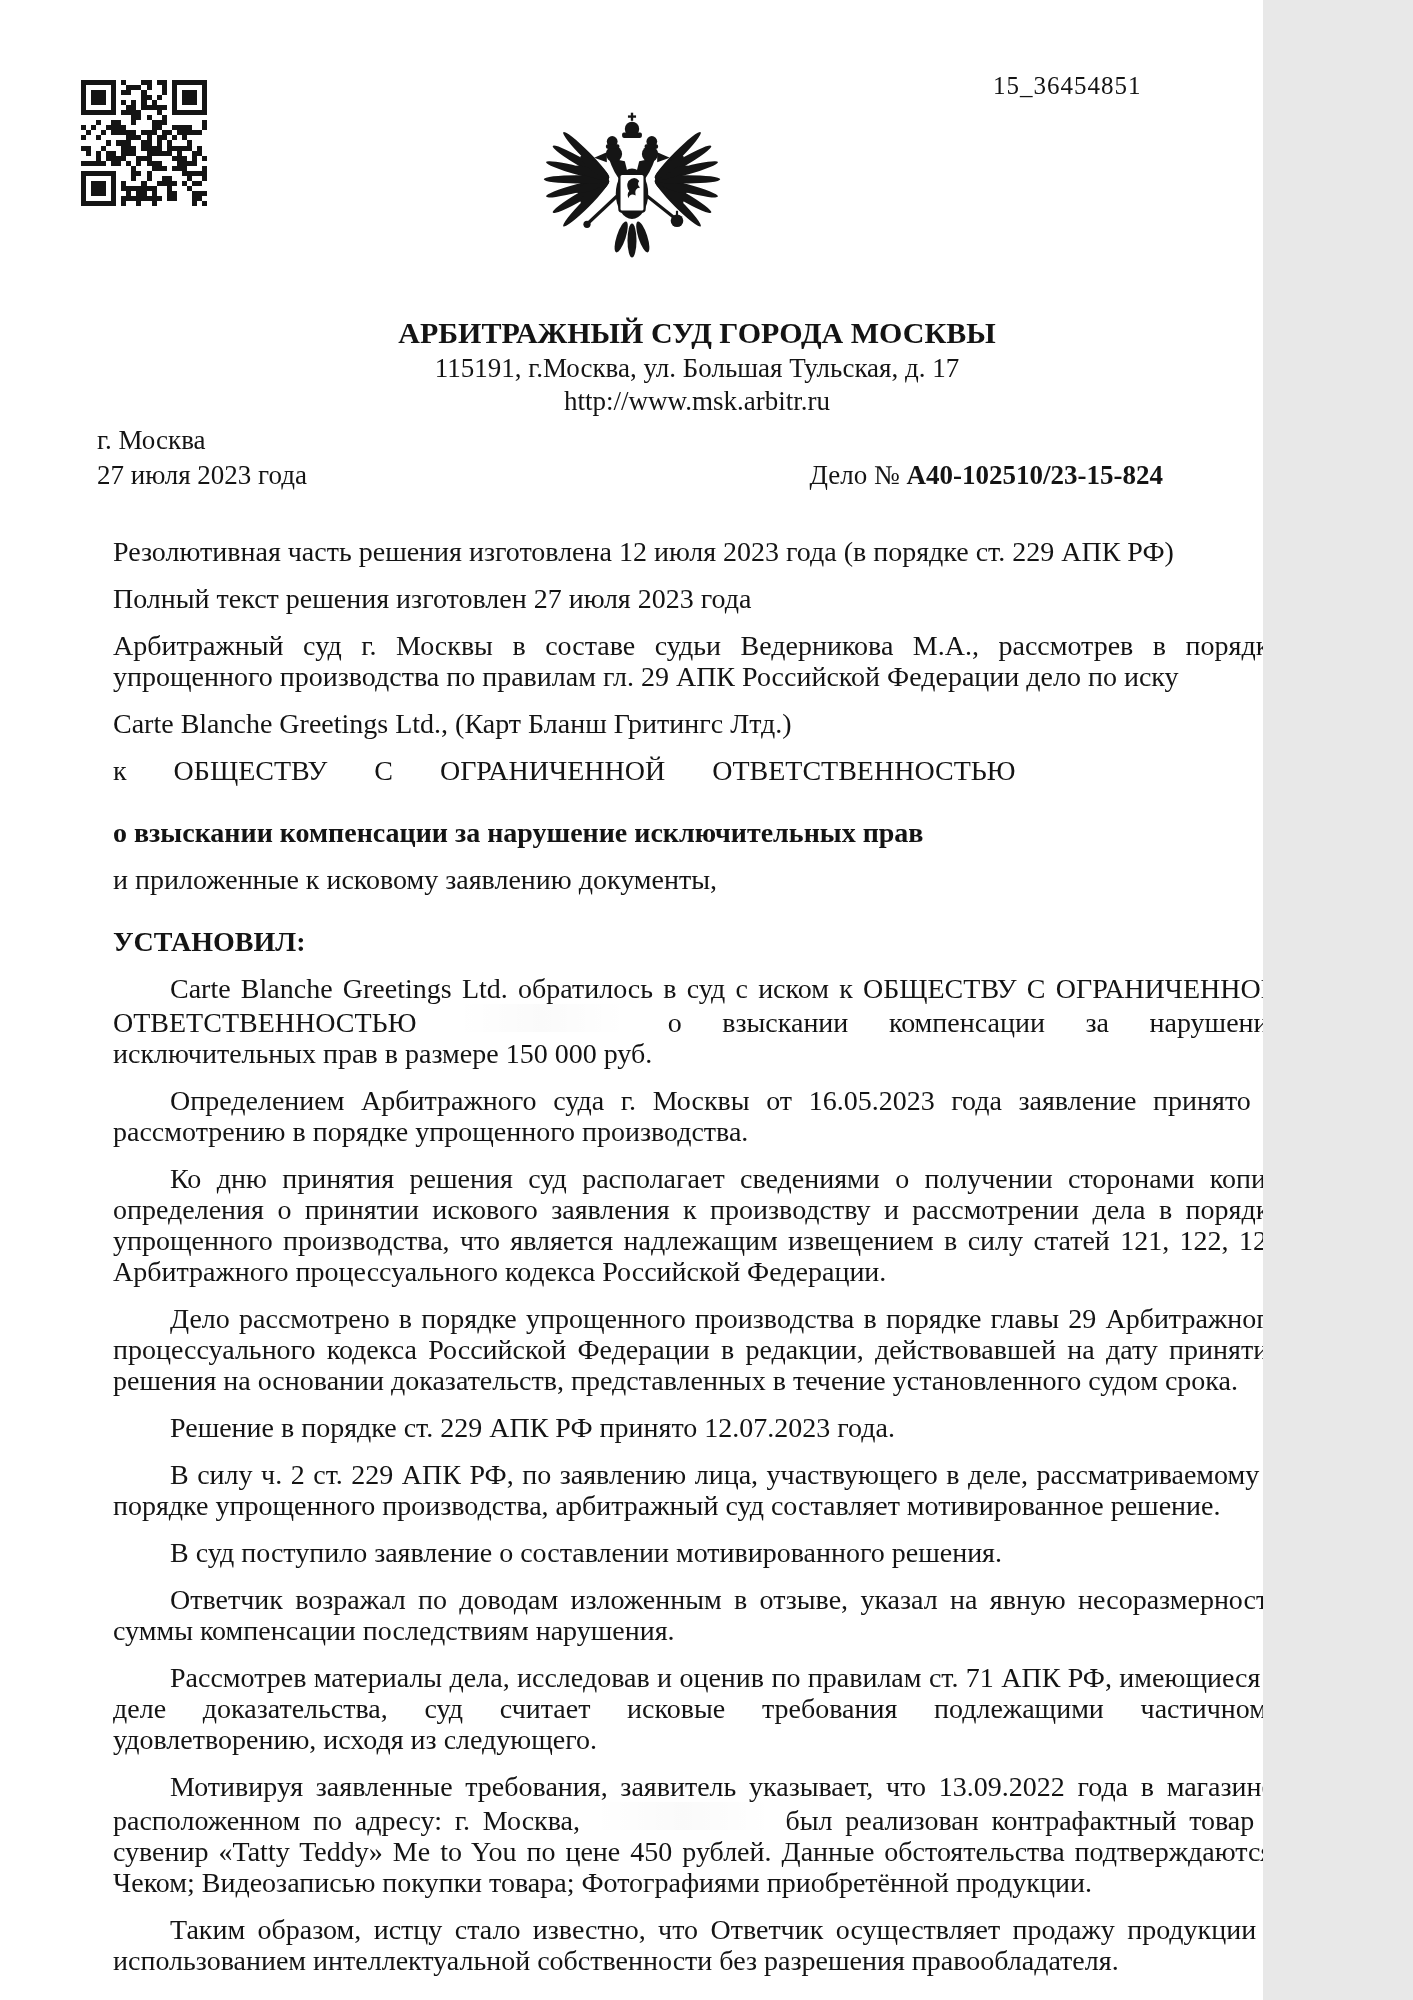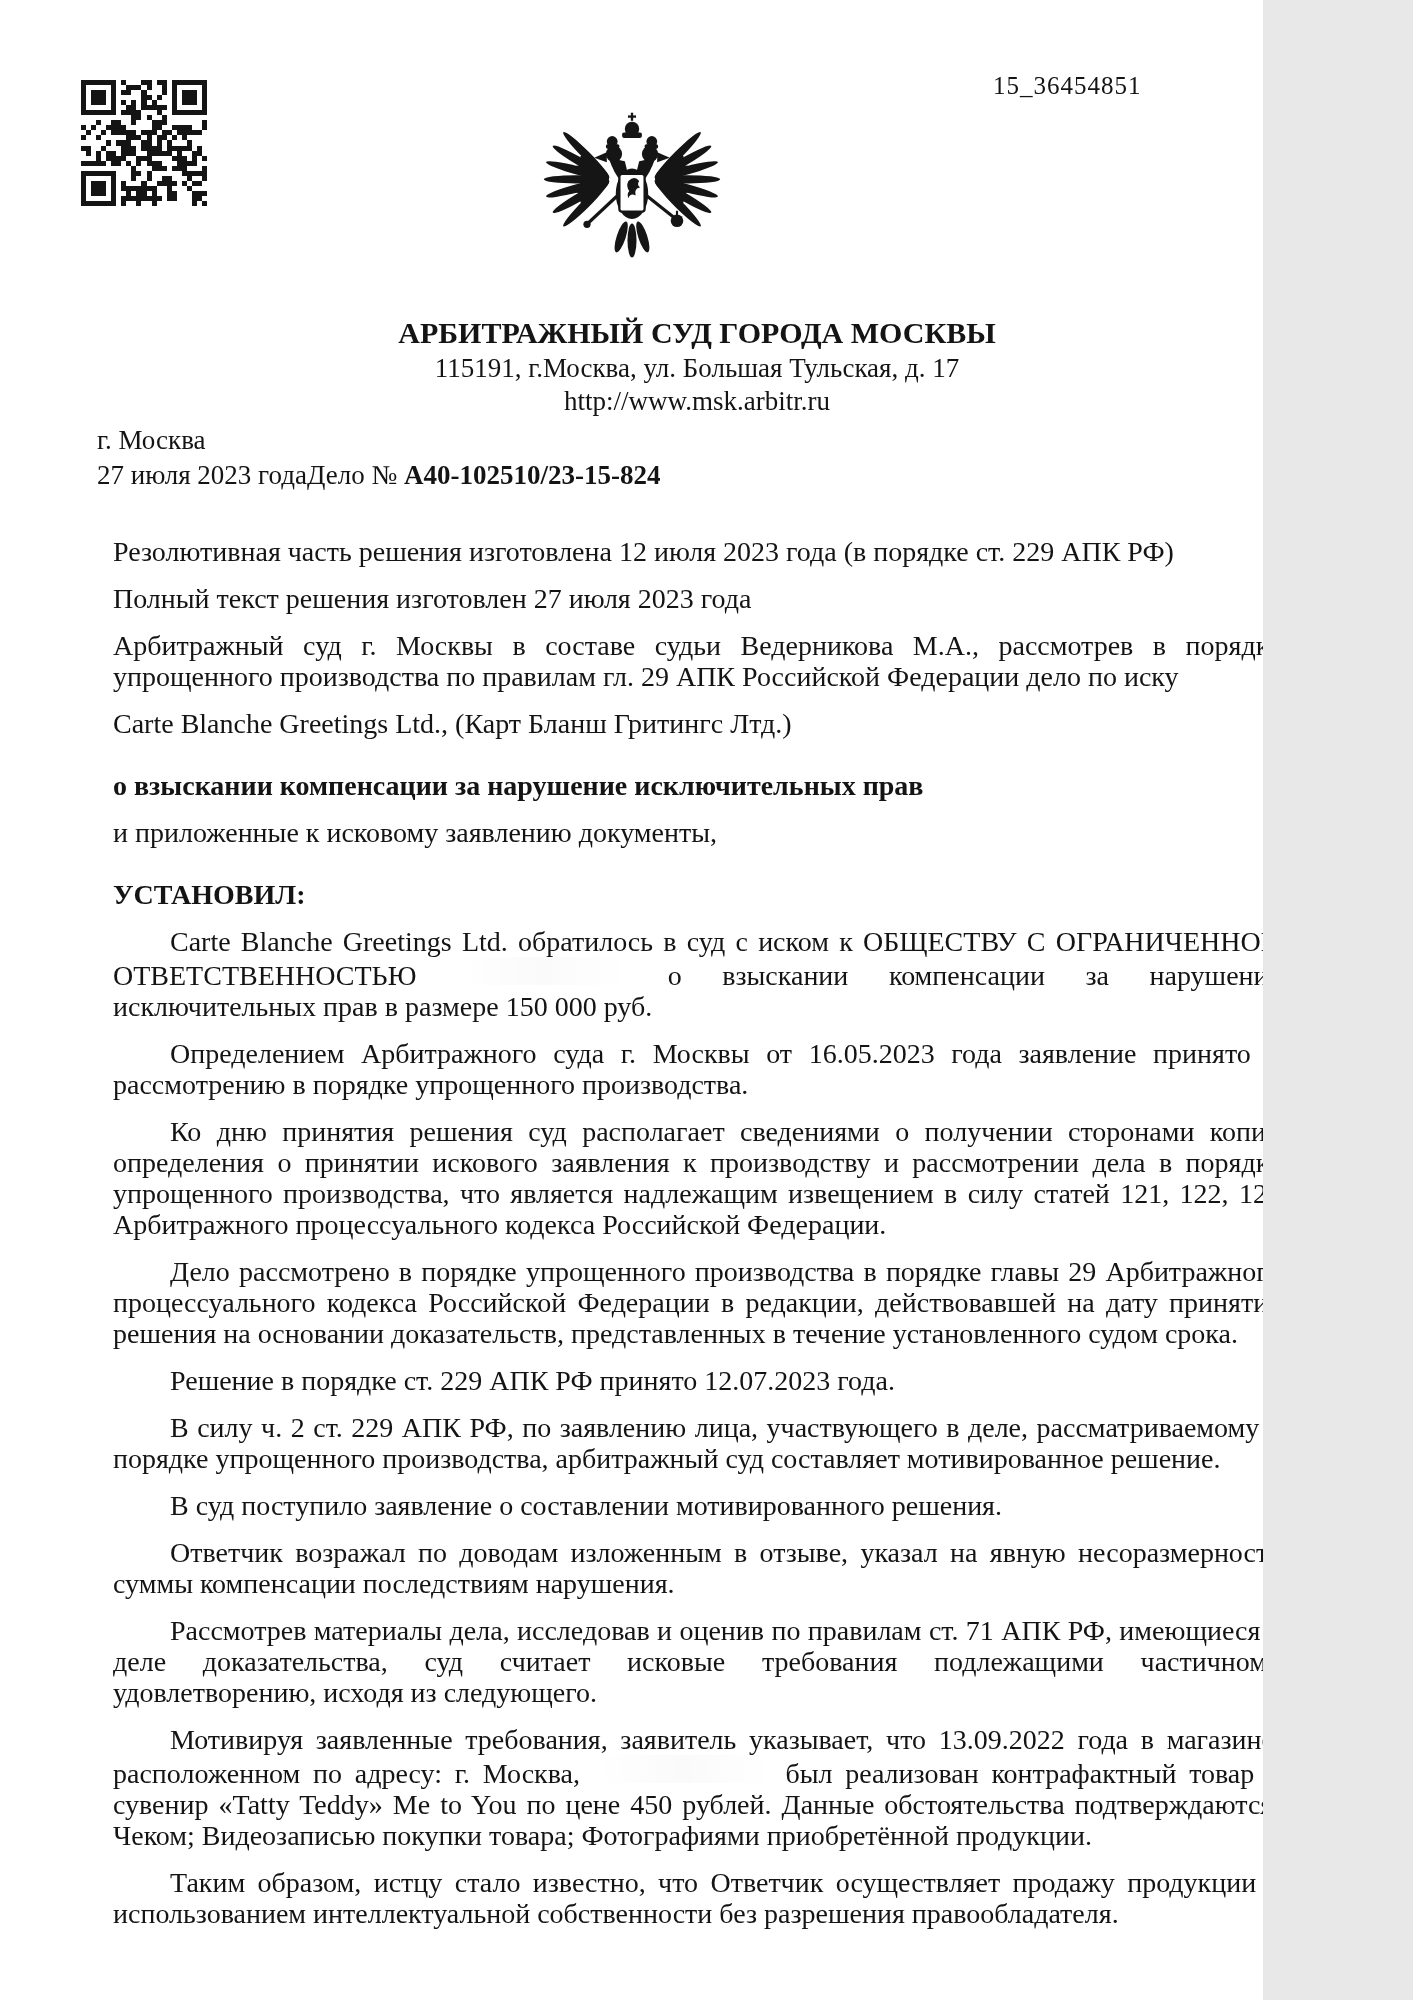--- a/index.html
+++ b/index.html
@@ -28,21 +28,21 @@
   .content{
     position:absolute;top:315px;left:97px;width:1200px;
   }
   .court-name{text-align:center;font-weight:bold;font-size:30px;line-height:36px;}
   .court-address{text-align:center;font-size:27px;line-height:34px;}
   .court-site{text-align:center;font-size:27px;line-height:33px;}
   .in-name{text-align:center;font-weight:bold;font-size:28px;line-height:34px;}
   .decision{text-align:center;font-weight:bold;font-size:28px;line-height:33px;letter-spacing:2px;}
   .city{font-size:27px;line-height:36px;margin-top:4px;}
   .date-row{
-    display:flex;
+    display:flex;justify-content:space-between;
     font-size:27px;line-height:34px;
   }
   .date-row .case{padding-right:134px;}
   .date-row .case b{font-weight:bold;}
   .paras{margin-top:44px;font-size:28px;line-height:31px;}
   p.para{margin:16px;}
   p.para.indent{text-indent:57px;}
   p.para.justify{text-align:justify;}
   p.para.bold{font-weight:bold;}
   p.para.center{text-align:left;}
@@ -369,20 +369,21 @@
     <div class="city">г. Москва</div>
     <div class="date-row">
       <span>27 июля 2023 года</span>
       <span class="case"><span>Дело № </span><b>А40-102510/23-15-824</b></span>
     </div>
     <div class="paras" id="paras">
         <p class="para">Резолютивная часть решения изготовлена 12 июля 2023 года (в порядке ст. 229 АПК РФ)</p>
         <p class="para">Полный текст решения изготовлен 27 июля 2023 года</p>
         <p class="para justify">Арбитражный суд г. Москвы в составе судьи Ведерникова М.А., рассмотрев в порядке упрощенного производства по правилам гл. 29 АПК Российской Федерации дело по иску</p>
         <p class="para">Carte Blanche Greetings Ltd., (Карт Бланш Гритингс Лтд.)</p>
+        <p class="para spread">к ОБЩЕСТВУ С ОГРАНИЧЕННОЙ ОТВЕТСТВЕННОСТЬЮ</p>
         <p class="para bold gap-before">о взыскании компенсации за нарушение исключительных прав</p>
         <p class="para">и приложенные к исковому заявлению документы,</p>
         <p class="para bold center gap-before">УСТАНОВИЛ:</p>
         <p class="para indent justify">Carte Blanche Greetings Ltd. обратилось в суд с иском к ОБЩЕСТВУ С ОГРАНИЧЕННОЙ ОТВЕТСТВЕННОСТЬЮ <span class="redacted" style="width: 170px;"></span> о взыскании компенсации за нарушение исключительных прав в размере 150 000 руб.</p>
         <p class="para indent justify">Определением Арбитражного суда г. Москвы от 16.05.2023 года заявление принято к рассмотрению в порядке упрощенного производства.</p>
         <p class="para indent justify">Ко дню принятия решения суд располагает сведениями о получении сторонами копии определения о принятии искового заявления к производству и рассмотрении дела в порядке упрощенного производства, что является надлежащим извещением в силу статей 121, 122, 123 Арбитражного процессуального кодекса Российской Федерации.</p>
         <p class="para indent justify">Дело рассмотрено в порядке упрощенного производства в порядке главы 29 Арбитражного процессуального кодекса Российской Федерации в редакции, действовавшей на дату принятия решения на основании доказательств, представленных в течение установленного судом срока.</p>
         <p class="para indent">Решение в порядке ст. 229 АПК РФ принято 12.07.2023 года.</p>
         <p class="para indent justify">В силу ч. 2 ст. 229 АПК РФ, по заявлению лица, участвующего в деле, рассматриваемому в порядке упрощенного производства, арбитражный суд составляет мотивированное решение.</p>
         <p class="para indent">В суд поступило заявление о составлении мотивированного решения.</p>

